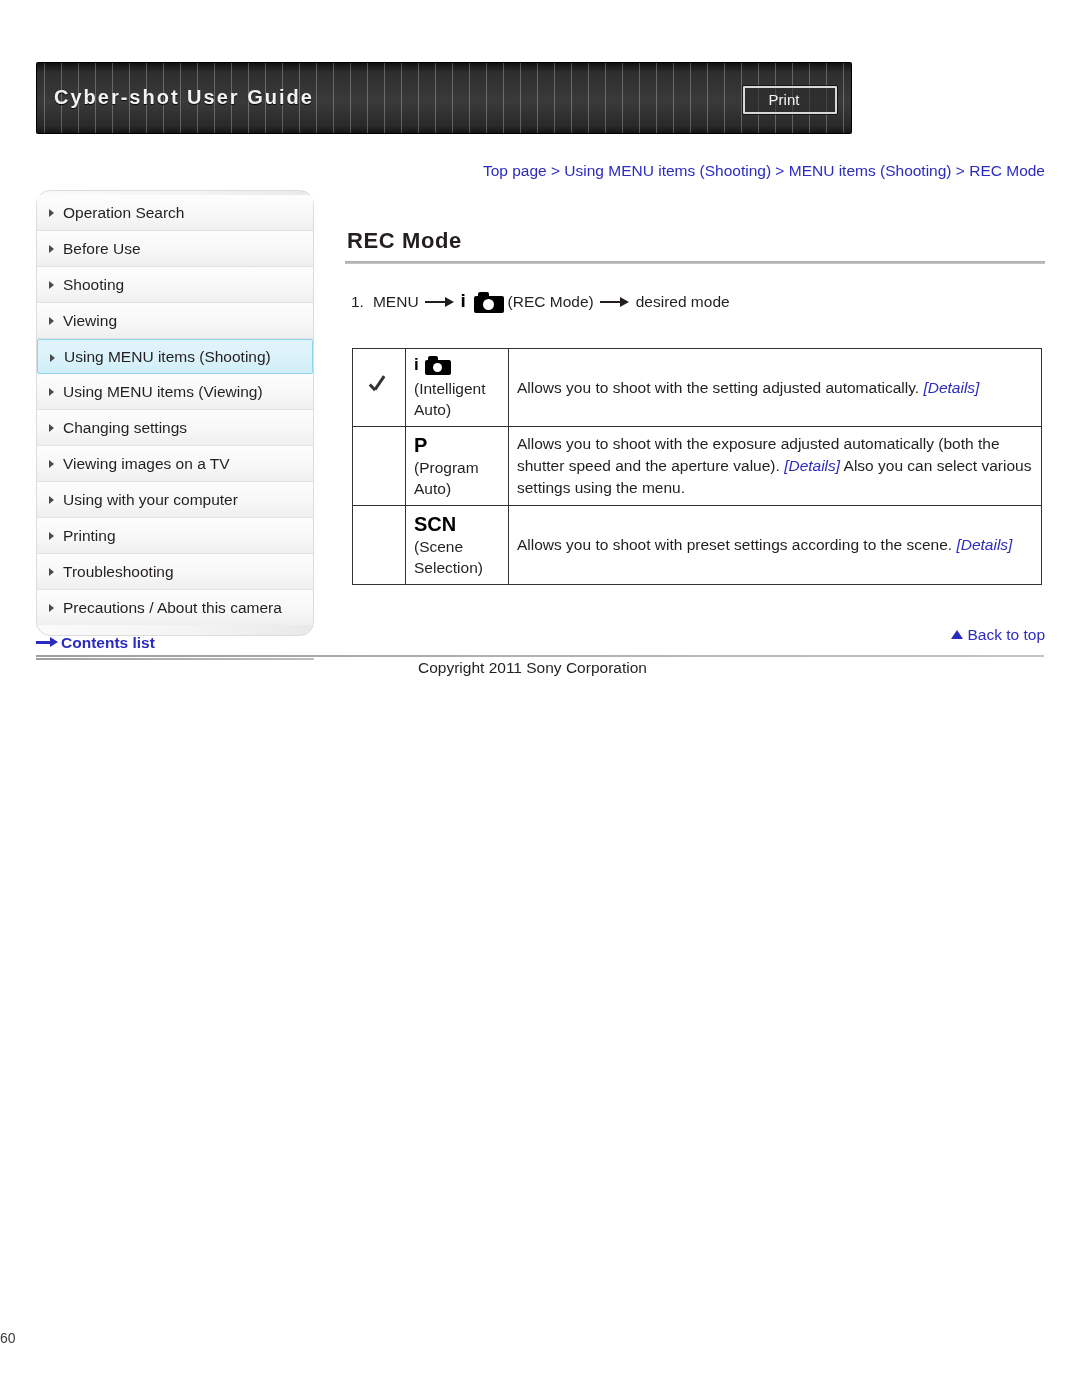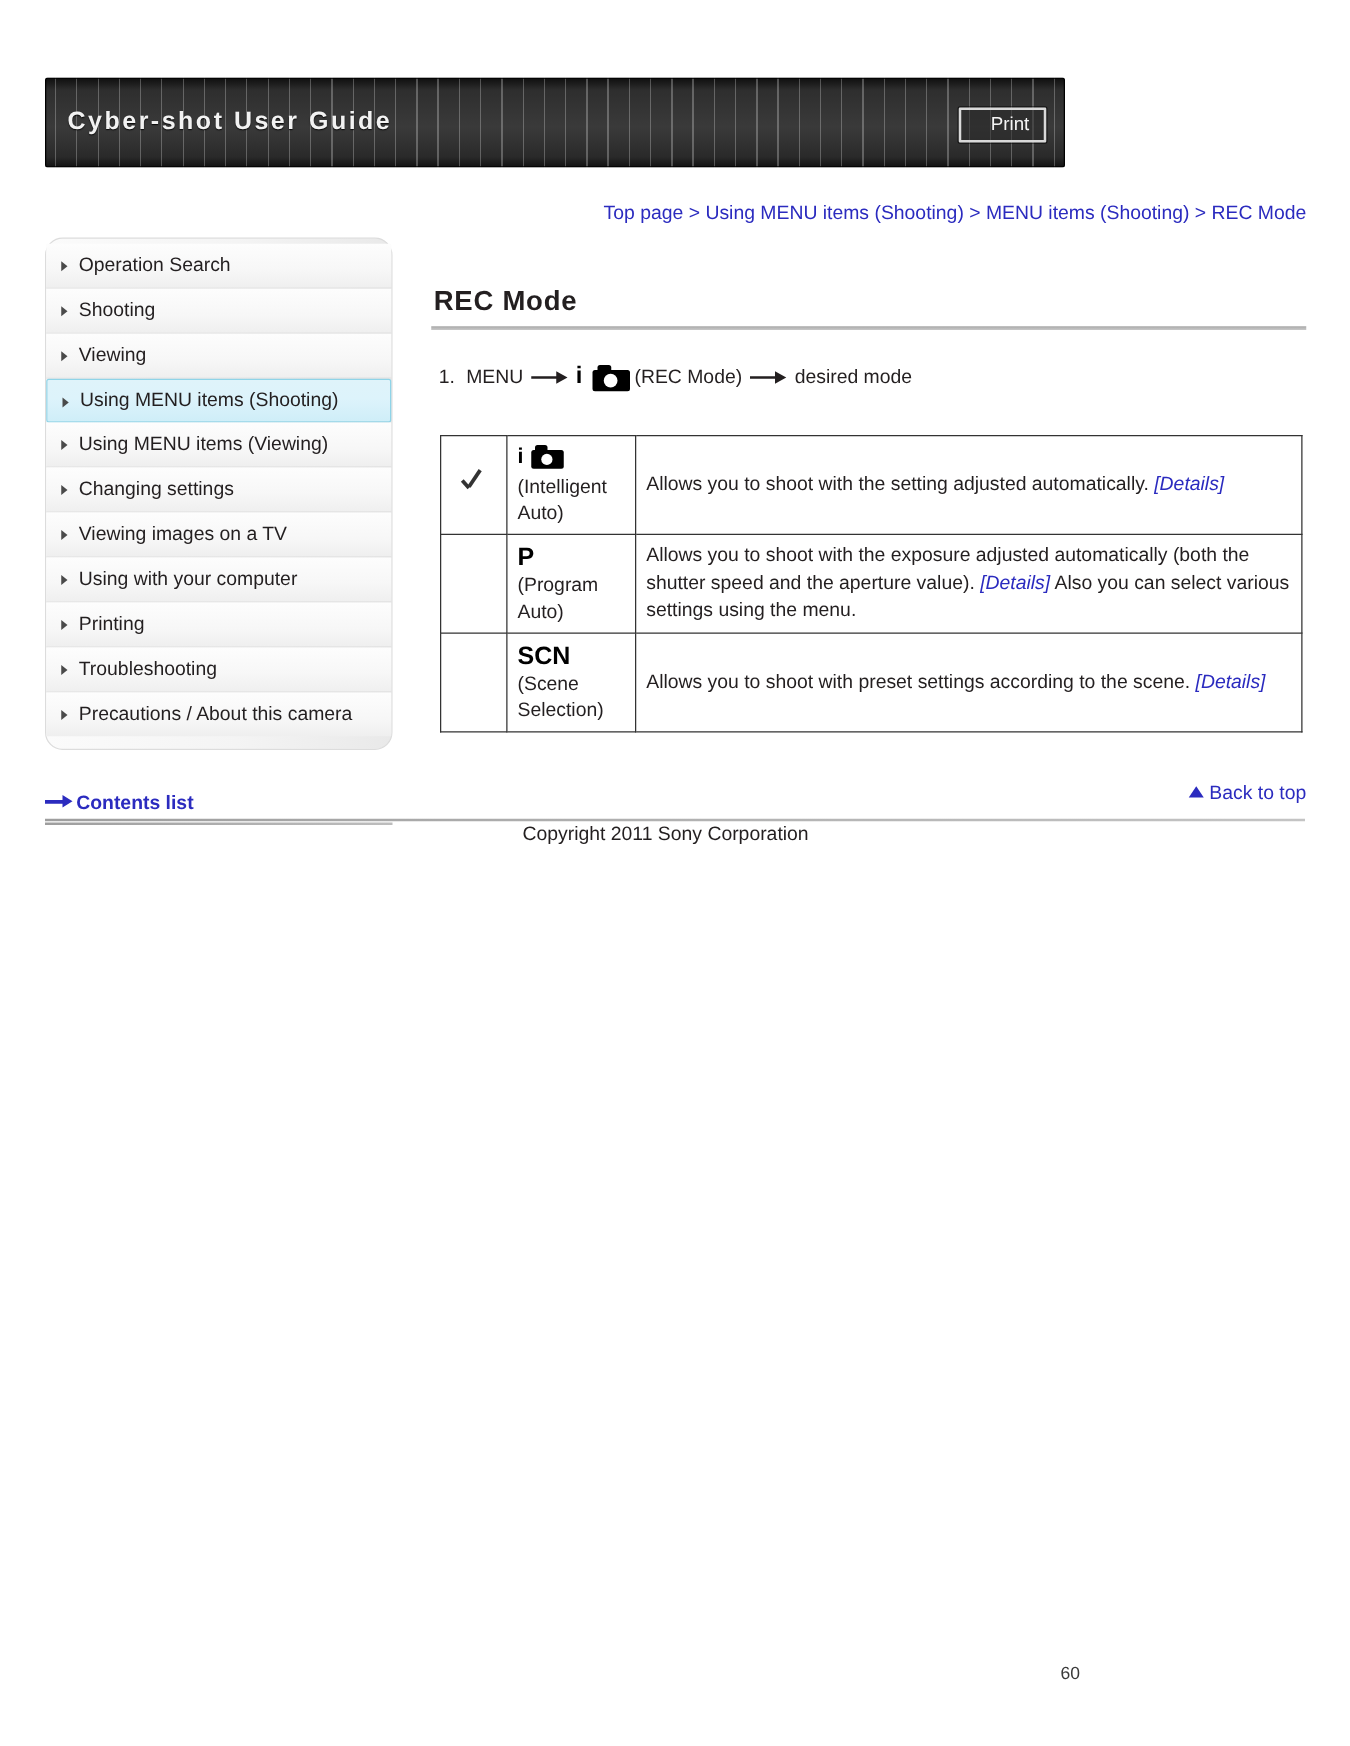--- a/index.html
+++ b/index.html
@@ -44,21 +44,21 @@
     font-weight: bold;
     letter-spacing: 2.0px;
     text-shadow: 0 1px 1px rgba(0,0,0,0.9);
     white-space: nowrap;
   }
   #print-button {
     position: absolute;
     right: 15px;
     top: 24px;
     min-width: 54px;
-    padding: 3px 0 4px 12px;
+    padding: 3px 24px 4px 12px;
     border: 2px solid #d9d9d9;
     color: #f4f4f4;
     font-size: 15px;
     text-align: center;
     background: rgba(40,40,40,0.55);
     border-radius: 1px;
     box-shadow: 0 0 0 1px rgba(0,0,0,0.6);
   }
 
   
@@ -347,39 +347,43 @@
     top: 659px;
     font-size: 15.5px;
     color: #231f20;
     white-space: nowrap;
   }
   #page-number {
     position: absolute;
     left: 0;
     top: 1330px;
     width: 864px;
-    text-align: right;
+    text-align: left;
     font-size: 14px;
     color: #3a3a3a;
   }
 </style>
 </head>
 <body>
 
 <div id="header-banner">
   <div id="header-title">Cyber-shot User Guide</div>
   <div id="print-button">Print</div>
 </div>
 
 <div id="breadcrumb">Top page &gt; Using MENU items (Shooting) &gt; MENU items (Shooting) &gt; REC Mode</div>
 
 <div id="sidebar">
   <div class="side-item">
     <span class="side-bullet"></span>
     <span>Operation Search</span>
+  </div>
+  <div class="side-item">
+    <span class="side-bullet"></span>
+    <span>Before Use</span>
   </div>
   <div class="side-item">
     <span class="side-bullet"></span>
     <span>Shooting</span>
   </div>
   <div class="side-item">
     <span class="side-bullet"></span>
     <span>Viewing</span>
   </div>
   <div class="side-item active">

